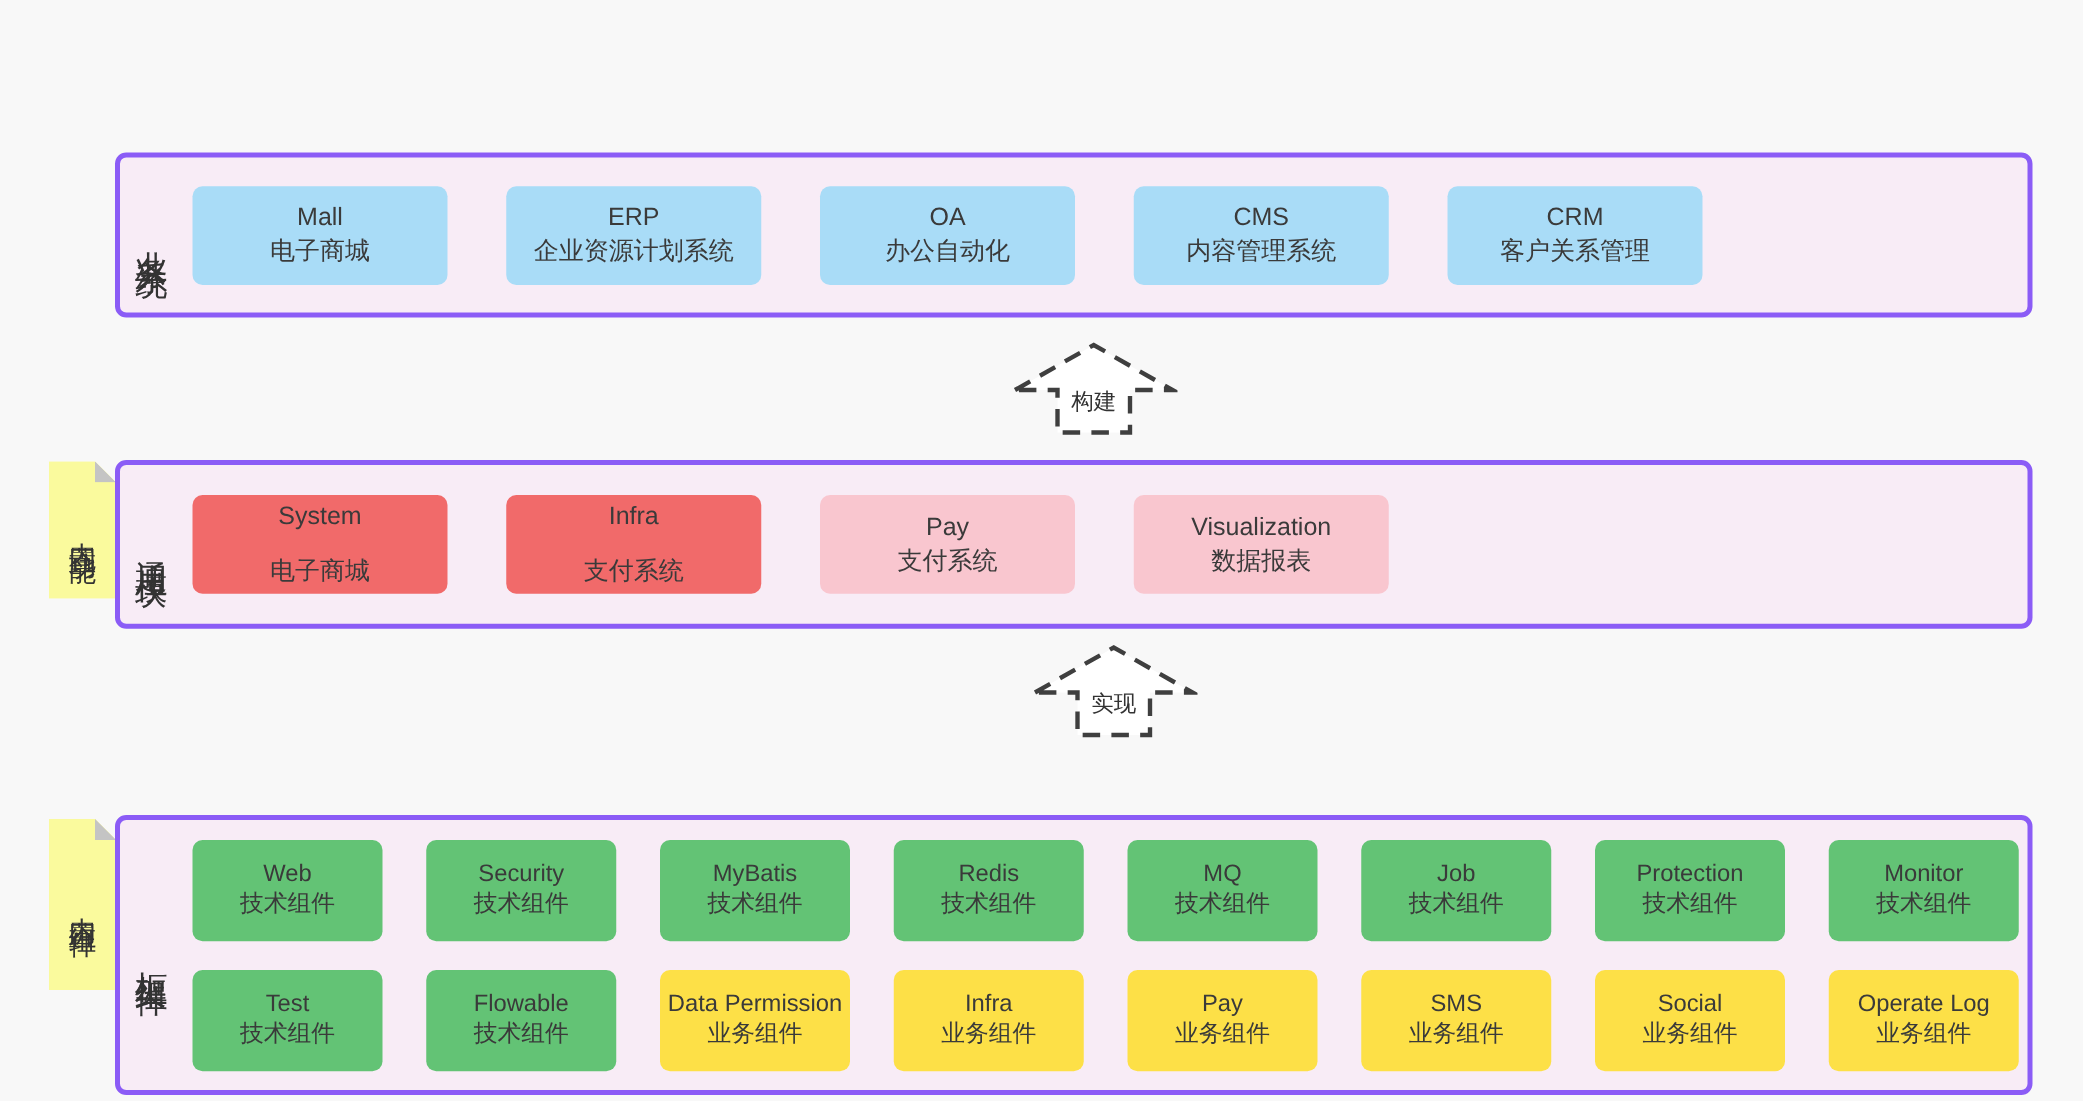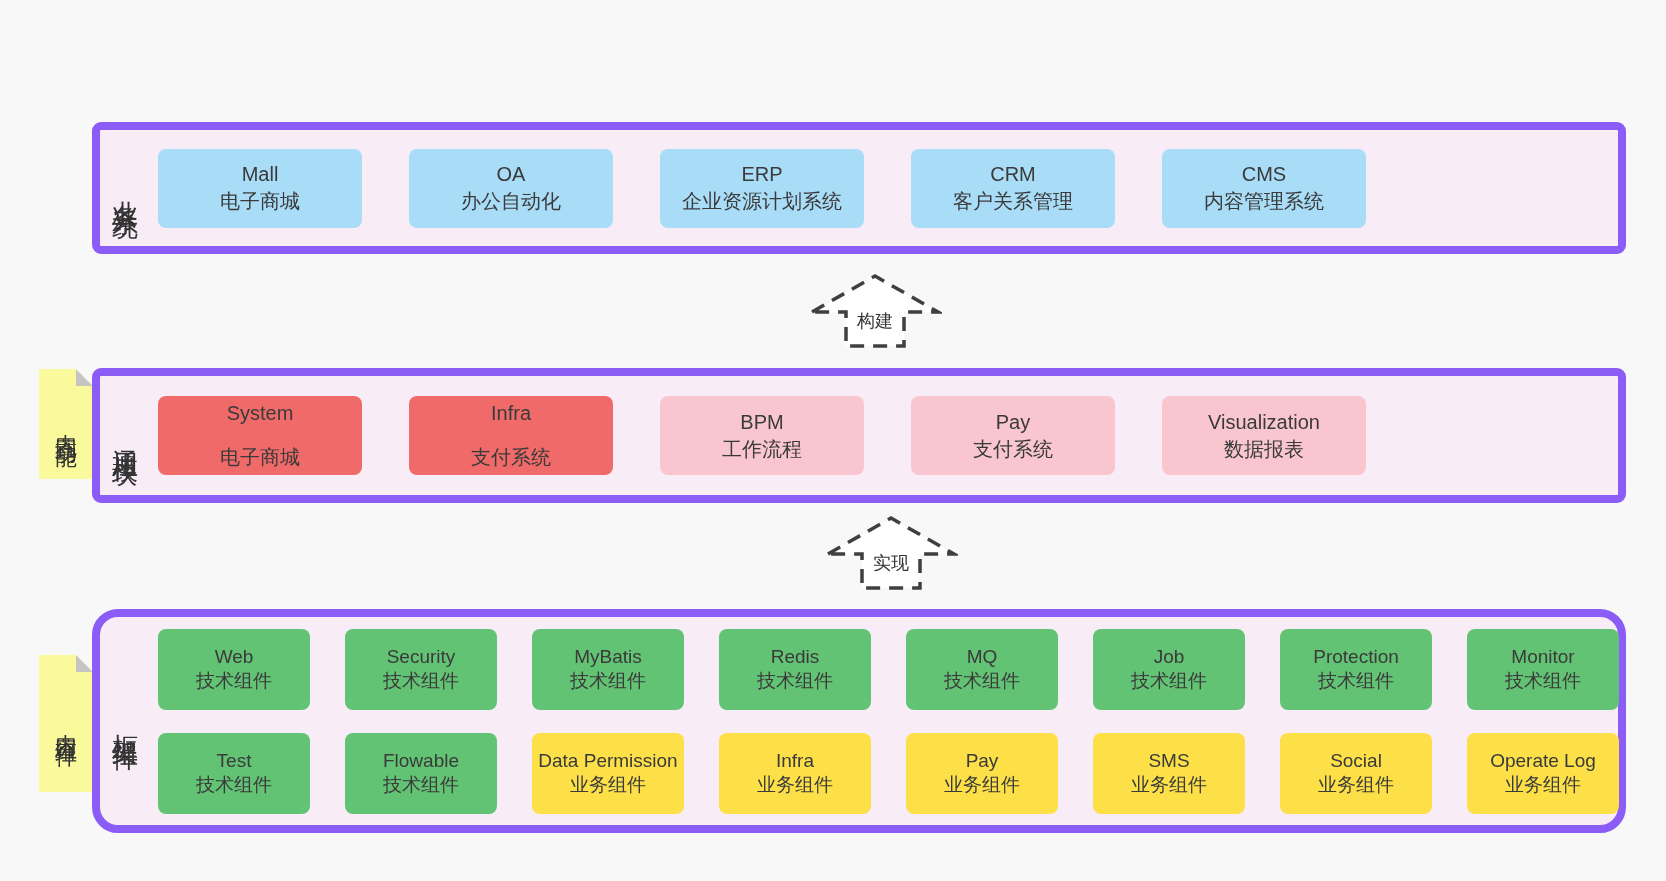--- a/index.html
+++ b/index.html
@@ -7,26 +7,26 @@
     width:1666px;height:881px;overflow:hidden;
     background:#f8f8f8;
     font-family:"Liberation Sans","DejaVu Sans",sans-serif;
     color:#333;
   }
   #canvas{position:relative;width:1666px;height:881px;}
 
   
   .section{
     position:absolute;left:92px;width:1534px;box-sizing:border-box;
-    background:#f8ecf6;border:8px solid #8b5cf6;border-radius:9px;
+    background:#f8ecf6;border:4px solid #8b5cf6;border-radius:9px;
     display:flex;
   }
   #section-business{top:122px;height:132px;}
   #section-modules{top:368px;height:135px;}
-  #section-framework{top:609px;height:224px;border-radius:26px;}
+  #section-framework{top:652px;height:224px;}
 
   .section-title{
     flex:none;width:52px;
     display:flex;align-items:center;justify-content:center;
     writing-mode:vertical-rl;text-orientation:upright;
     font-size:26px;letter-spacing:4px;color:#333;
   }
 
   .section-body{
     flex:1;display:flex;align-items:center;
@@ -89,34 +89,34 @@
 <div id="canvas">
 
   <div class="section" id="section-business">
     <div class="section-title">业务系统</div>
     <div class="section-body">
       <div class="box box-lg c-blue">
         <span>Mall</span>
         <span>电子商城</span>
       </div>
       <div class="box box-lg c-blue">
+        <span>ERP</span>
+        <span>企业资源计划系统</span>
+      </div>
+      <div class="box box-lg c-blue">
         <span>OA</span>
         <span>办公自动化</span>
       </div>
       <div class="box box-lg c-blue">
-        <span>ERP</span>
-        <span>企业资源计划系统</span>
+        <span>CMS</span>
+        <span>内容管理系统</span>
       </div>
       <div class="box box-lg c-blue">
         <span>CRM</span>
         <span>客户关系管理</span>
-      </div>
-      <div class="box box-lg c-blue">
-        <span>CMS</span>
-        <span>内容管理系统</span>
       </div>
     </div>
   </div>
 
   <svg class="arrow" id="arrow-build" viewBox="0 0 134 78">
     <polygon points="4,40 67,4 130,40 96,40 96,74 38,74 38,40"></polygon>
     <rect x="42" y="36" width="50" height="26" fill="#ffffff"></rect>
     <text x="67" y="55">构建</text>
   </svg>
 
@@ -127,24 +127,20 @@
     <div class="section-body">
       <div class="box box-lg c-red">
         <span>System</span>
         <span>电子商城</span>
       </div>
       <div class="box box-lg c-red">
         <span>Infra</span>
         <span>支付系统</span>
       </div>
       <div class="box box-lg c-pink">
-        <span>BPM</span>
-        <span>工作流程</span>
-      </div>
-      <div class="box box-lg c-pink">
         <span>Pay</span>
         <span>支付系统</span>
       </div>
       <div class="box box-lg c-pink">
         <span>Visualization</span>
         <span>数据报表</span>
       </div>
     </div>
   </div>
 

